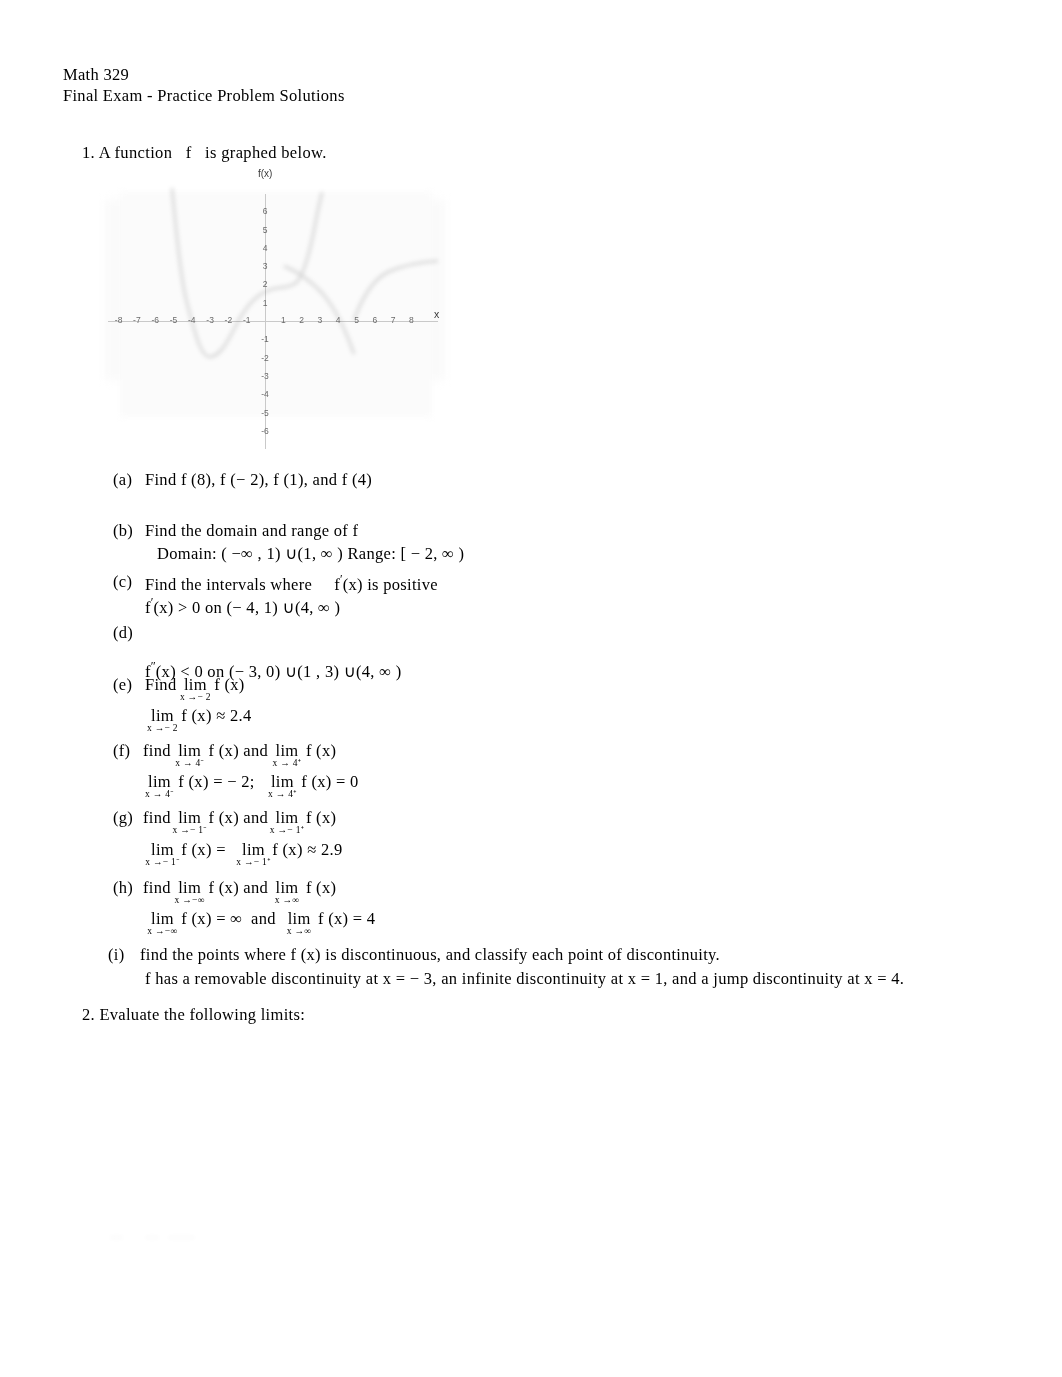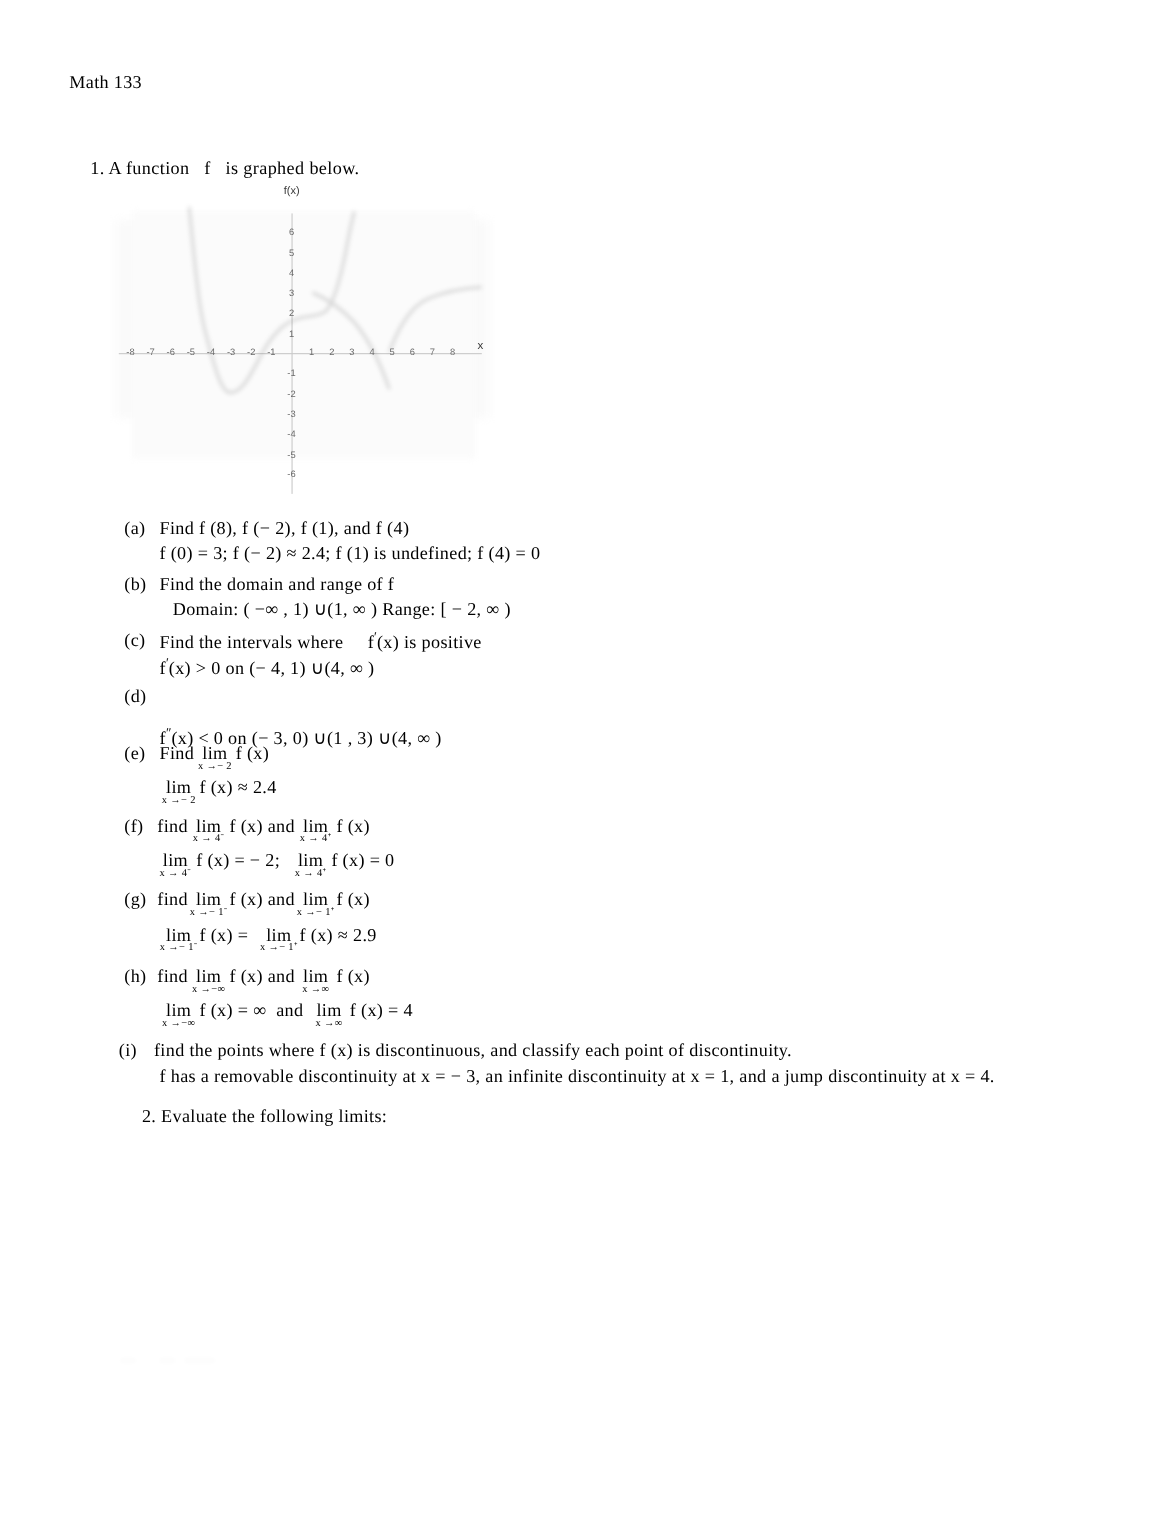--- a/index.html
+++ b/index.html
@@ -50,34 +50,35 @@
 
   
   .lim { display:inline-block; position:relative; text-align:left; vertical-align:baseline;
          margin:0 3px; }
   .lim .op { display:block; font-size:16.5px; line-height:16px; }
   .lim .sub { display:block; font-size:9.5px; line-height:10px; position:absolute;
               left:50%; transform:translateX(-50%); top:15px; white-space:nowrap; }
   .prime { font-size:12px; vertical-align:super; letter-spacing:0; }
 
   
-  .q2 { position:absolute; left:82px; top:1005px; font-size:16.5px; letter-spacing:.3px; white-space:nowrap;margin-left:47px; }
+  .q2 { position:absolute; left:82px; top:1005px; font-size:16.5px; letter-spacing:.3px; white-space:nowrap; }
 
   
   .smudge { position:absolute; left:110px; top:1228px; width:215px; height:22px;
             opacity:.13; filter:blur(2.4px); }
   .smudge span { display:block; font-size:13px; color:#555; white-space:nowrap; }
 </style>
 </head>
 <body>
 
 <div class="page">
 
   <div class="hdr">
-    <div>Math 133</div>
+    <div>Math 329</div>
+    <div>Final Exam - Practice Problem Solutions</div>
   </div>
 
   <div class="q1">
     <span>1.</span>
     <span>A function</span>
     &nbsp;&nbsp;<span>f</span>&nbsp;&nbsp;
     <span>is graphed below.</span>
   </div>
 
   <div class="graph">
@@ -128,21 +129,20 @@
       <path d="M 72 20 C 76 60, 80 110, 87 135 C 93 157, 100 190, 110 189 C 122 188, 130 168, 140 150 C 152 130, 163 122, 178 120 C 188 119, 192 118, 196 115 C 203 108, 210 85, 216 52 C 219 36, 221 30, 222 24"></path>
 
       <path d="M 184 98 C 196 103, 210 112, 222 125 C 235 140, 245 160, 254 186"></path>
 
       <path d="M 254 152 C 262 130, 272 112, 288 104 C 304 97, 320 94, 338 93"></path>
     </svg>
   </div>
 
   <div class="plabel" style="left:113px; top:470px;">(a)</div>
   <div class="part" style="left:145px; top:470px;">Find   f (8), f (− 2), f (1), and   f (4)</div>
-  <div class="ans" style="left:145px; top:493px;">f (0) = 3;  f (− 2)  ≈  2.4; f (1) is undefined;   f (4) = 0</div>
 
   <div class="plabel" style="left:113px; top:521px;">(b)</div>
   <div class="part" style="left:145px; top:521px;">Find the domain and range of       f</div>
   <div class="ans" style="left:157px; top:544px;">Domain:  ( −∞  , 1)  ∪(1, ∞ )  Range:  [ − 2, ∞ )</div>
 
   <div class="plabel" style="left:113px; top:572px;">(c)</div>
   <div class="part" style="left:145px; top:572px;">
     <span>Find the intervals where</span>
     &nbsp;&nbsp;&nbsp;&nbsp;<span>f</span><span class="prime">′</span><span>(x) is positive</span>
   </div>

